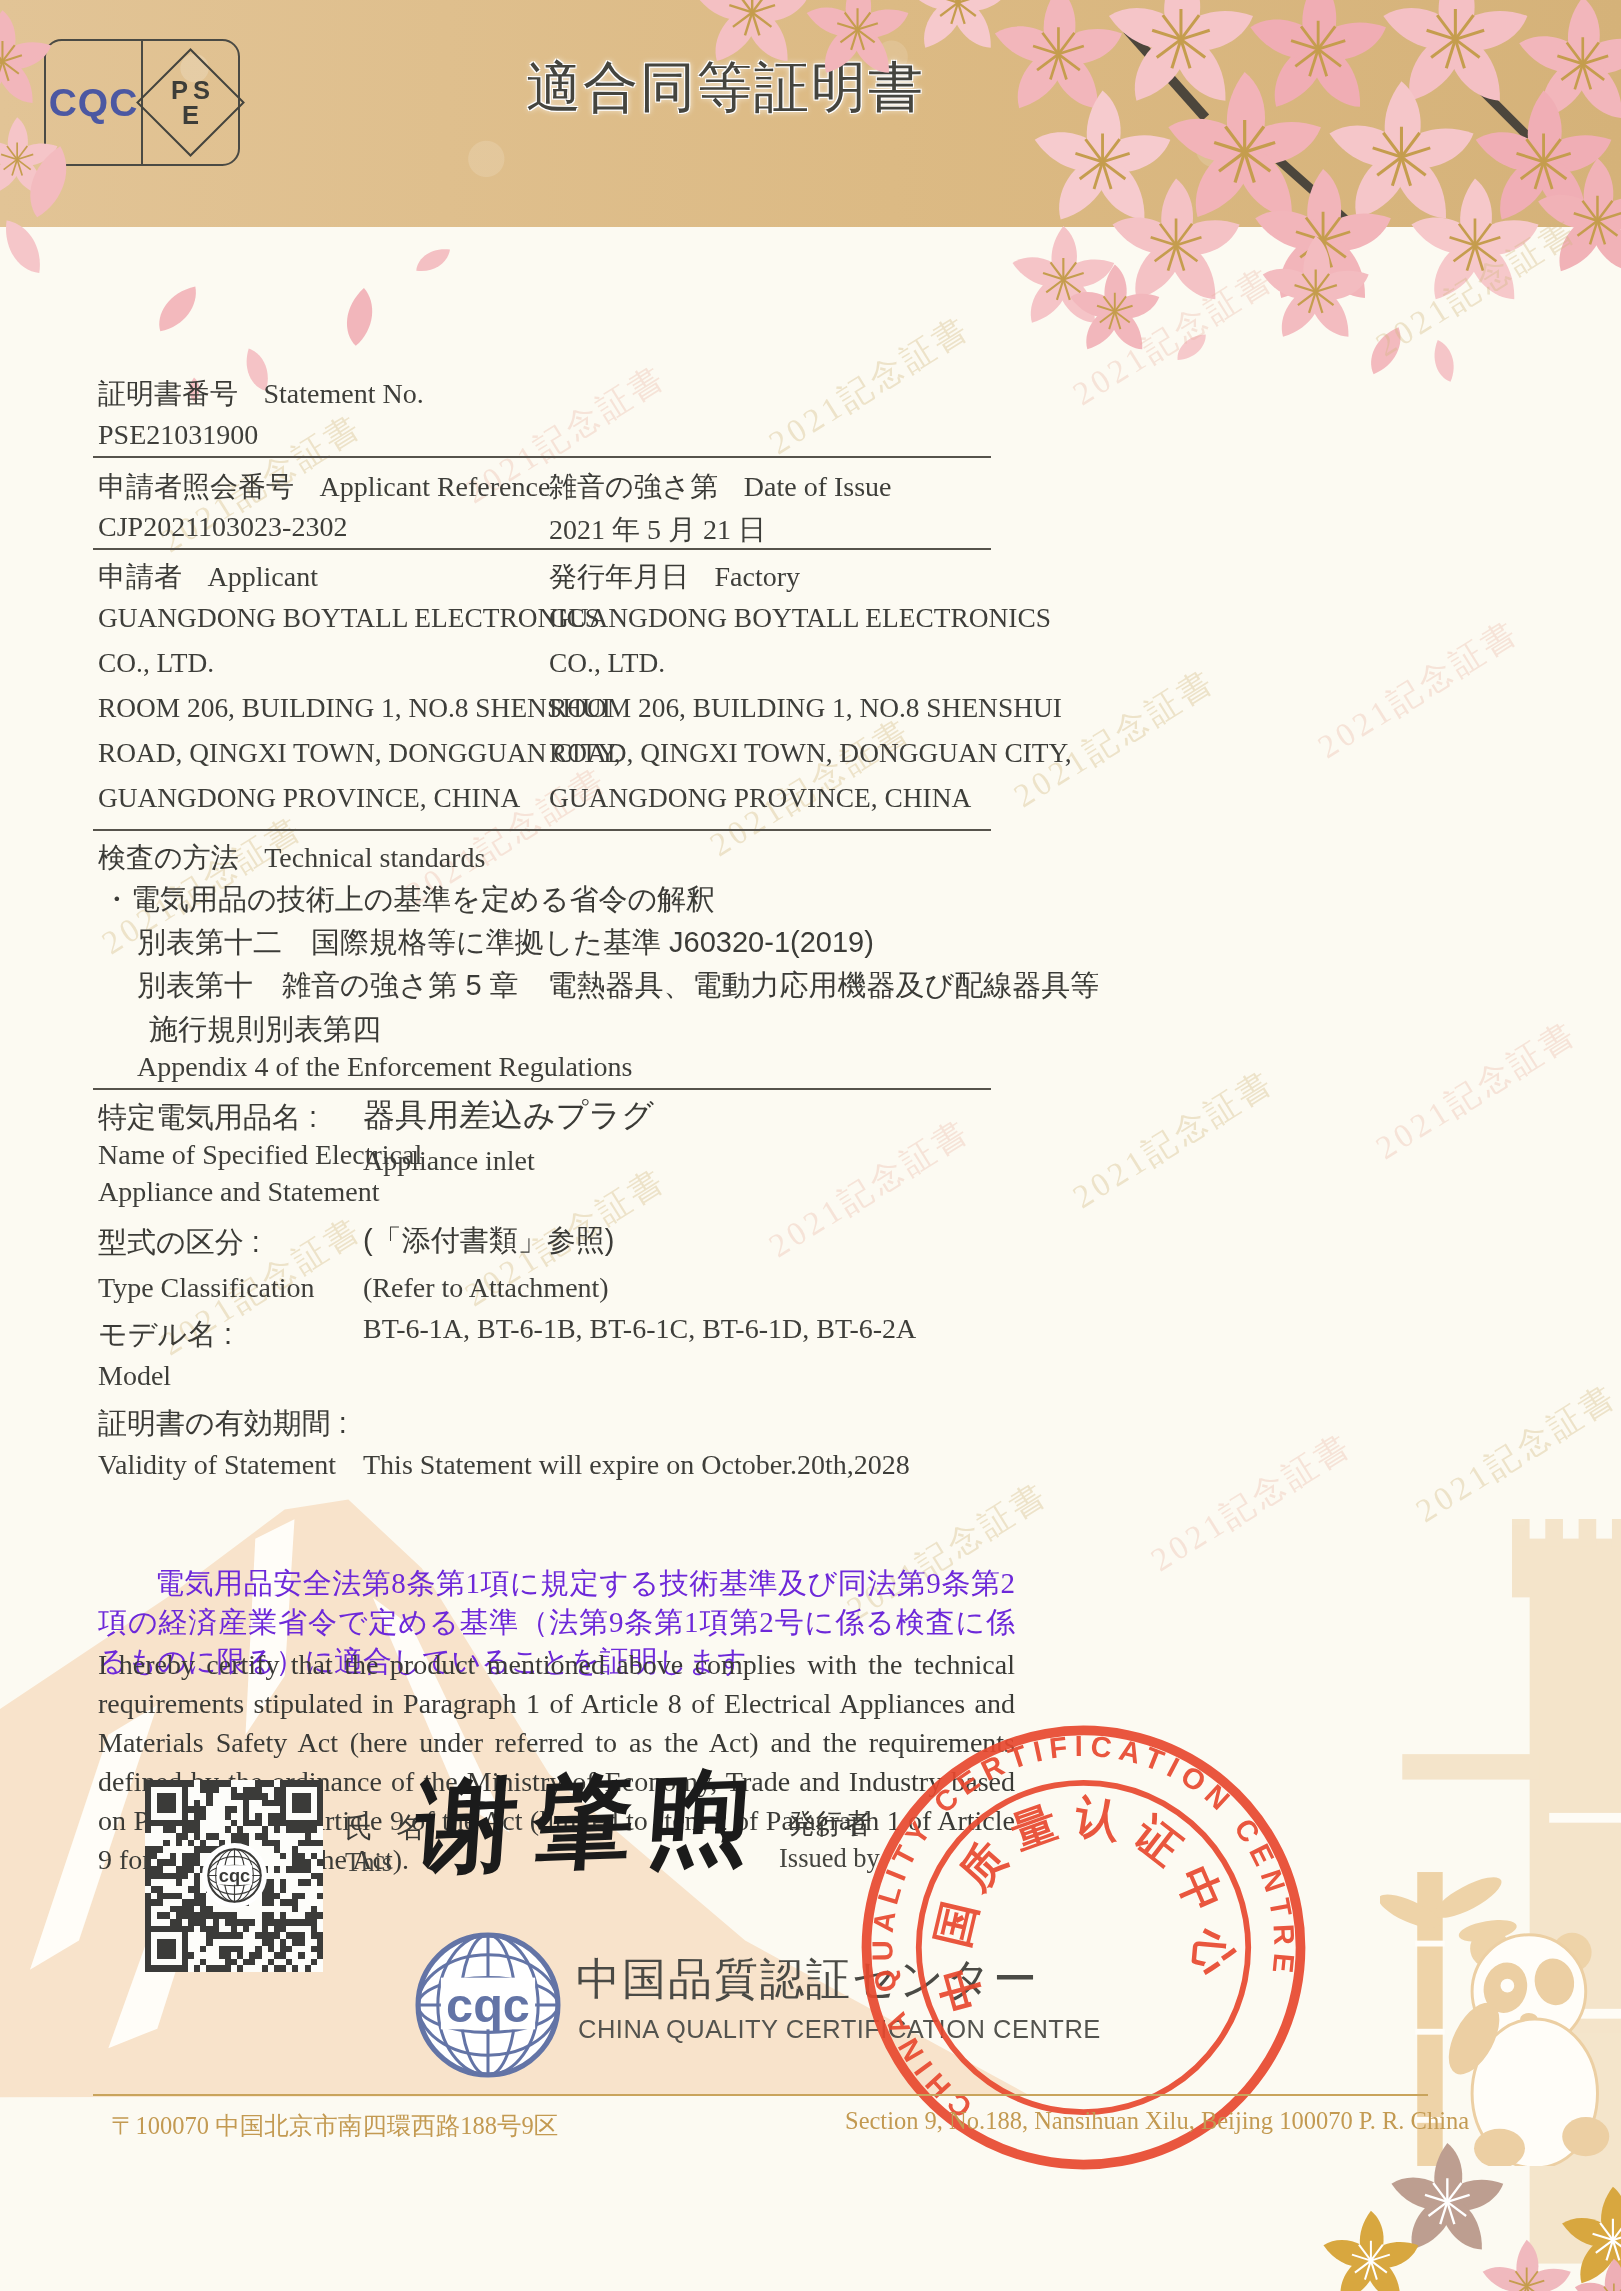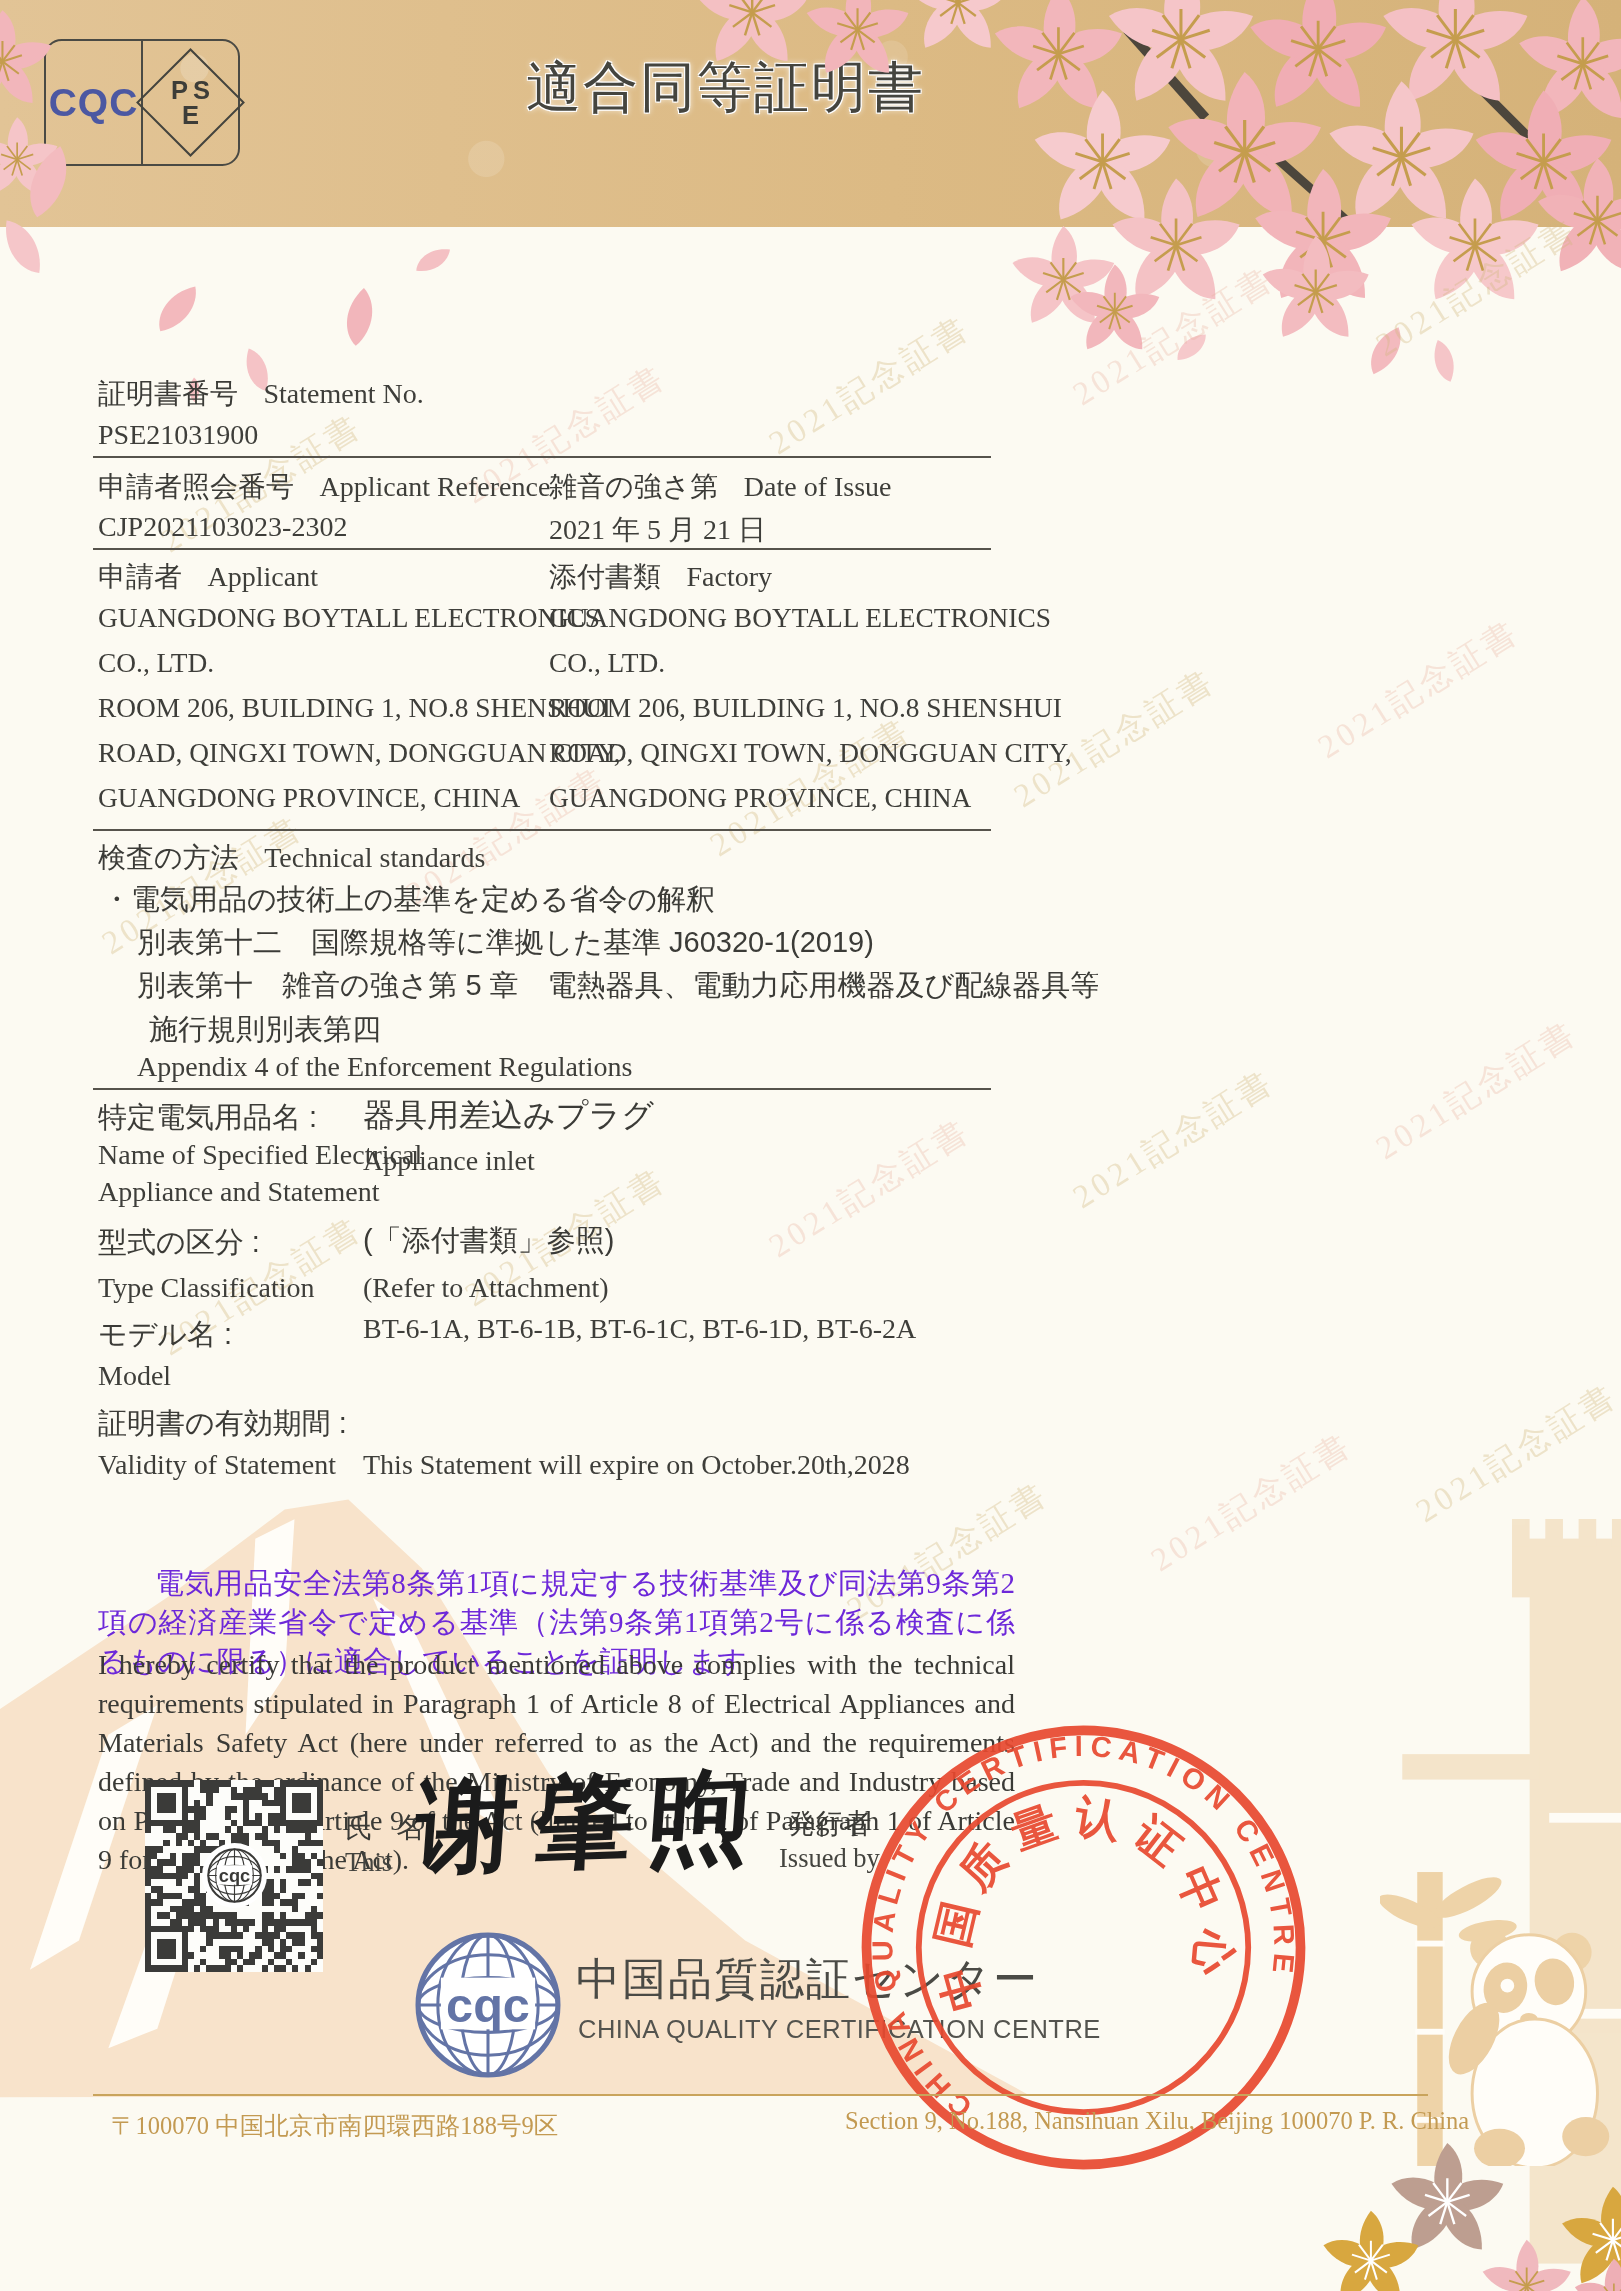--- a/index.html
+++ b/index.html
@@ -273,21 +273,21 @@
     <span class="en-label">Applicant</span>
   </div>
   <div class="abs addr" style="left:98px;top:596px">
     <div>GUANGDONG BOYTALL ELECTRONICS</div>
     <div>CO., LTD.</div>
     <div>ROOM 206, BUILDING 1, NO.8 SHENSHUI</div>
     <div>ROAD, QINGXI TOWN, DONGGUAN CITY,</div>
     <div>GUANGDONG PROVINCE, CHINA</div>
   </div>
   <div class="abs pair" style="left:549px;top:558px">
-    <span class="jp-label">添付書類</span>
+    <span class="jp-label">発行年月日</span>
     <span class="en-label">Factory</span>
   </div>
   <div class="abs addr" style="left:549px;top:596px">
     <div>GUANGDONG BOYTALL ELECTRONICS</div>
     <div>CO., LTD.</div>
     <div>ROOM 206, BUILDING 1, NO.8 SHENSHUI</div>
     <div>ROAD, QINGXI TOWN, DONGGUAN CITY,</div>
     <div>GUANGDONG PROVINCE, CHINA</div>
   </div>
   <div class="rule" style="top:829px"></div>

